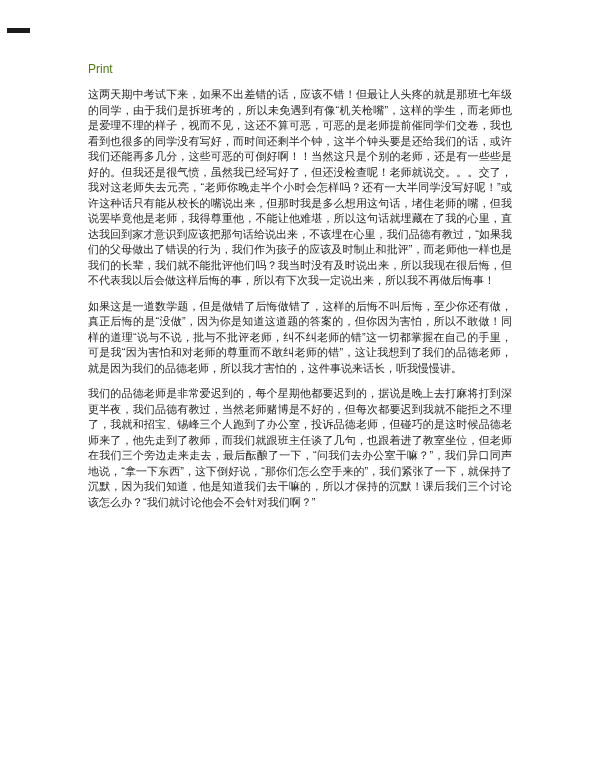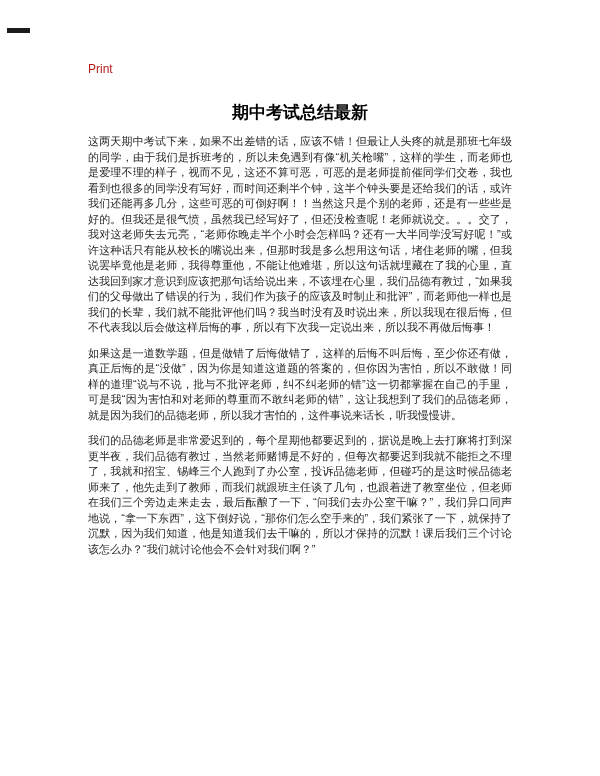--- a/index.html
+++ b/index.html
@@ -24,21 +24,21 @@
     height: 5px;
     background: #1c1c1c;
   }
   .content {
     padding: 0 88px;
   }
   .print-label {
     display: inline-block;
     margin-top: 62px;
     font-size: 12px;
-    color: #b91c1c;
+    color: #4d7c0f;
     cursor: pointer;
   }
   .doc-title {
     margin: 24px 0 0 0;
     text-align: center;
     font-size: 17px;
     font-weight: bold;
     color: #000000;
   }
   .doc-subtitle {
@@ -62,20 +62,19 @@
     color: #1f1f1f;
   }
 </style>
 </head>
 <body>
 
 <div class="page">
   <div class="top-mark"></div>
   <div class="content">
     <span class="print-label">Print</span>
-    <h1 class="doc-title">期中考试总结最新</h1>
     <div class="paragraphs">
         <p class="para">这两天期中考试下来，如果不出差错的话，应该不错！但最让人头疼的就是那班七年级的同学，由于我们是拆班考的，所以未免遇到有像“机关枪嘴”，这样的学生，而老师也是爱理不理的样子，视而不见，这还不算可恶，可恶的是老师提前催同学们交卷，我也看到也很多的同学没有写好，而时间还剩半个钟，这半个钟头要是还给我们的话，或许我们还能再多几分，这些可恶的可倒好啊！！当然这只是个别的老师，还是有一些些是好的。但我还是很气愤，虽然我已经写好了，但还没检查呢！老师就说交。。。交了，我对这老师失去元亮，“老师你晚走半个小时会怎样吗？还有一大半同学没写好呢！”或许这种话只有能从校长的嘴说出来，但那时我是多么想用这句话，堵住老师的嘴，但我说罢毕竟他是老师，我得尊重他，不能让他难堪，所以这句话就埋藏在了我的心里，直达我回到家才意识到应该把那句话给说出来，不该埋在心里，我们品德有教过，“如果我们的父母做出了错误的行为，我们作为孩子的应该及时制止和批评”，而老师他一样也是我们的长辈，我们就不能批评他们吗？我当时没有及时说出来，所以我现在很后悔，但不代表我以后会做这样后悔的事，所以有下次我一定说出来，所以我不再做后悔事！</p>
         <p class="para">如果这是一道数学题，但是做错了后悔做错了，这样的后悔不叫后悔，至少你还有做，真正后悔的是“没做”，因为你是知道这道题的答案的，但你因为害怕，所以不敢做！同样的道理“说与不说，批与不批评老师，纠不纠老师的错”这一切都掌握在自己的手里，可是我“因为害怕和对老师的尊重而不敢纠老师的错”，这让我想到了我们的品德老师，就是因为我们的品德老师，所以我才害怕的，这件事说来话长，听我慢慢讲。</p>
         <p class="para">我们的品德老师是非常爱迟到的，每个星期他都要迟到的，据说是晚上去打麻将打到深更半夜，我们品德有教过，当然老师赌博是不好的，但每次都要迟到我就不能拒之不理了，我就和招宝、锡峰三个人跑到了办公室，投诉品德老师，但碰巧的是这时候品德老师来了，他先走到了教师，而我们就跟班主任谈了几句，也跟着进了教室坐位，但老师在我们三个旁边走来走去，最后酝酿了一下，“问我们去办公室干嘛？”，我们异口同声地说，“拿一下东西”，这下倒好说，“那你们怎么空手来的”，我们紧张了一下，就保持了沉默，因为我们知道，他是知道我们去干嘛的，所以才保持的沉默！课后我们三个讨论该怎么办？“我们就讨论他会不会针对我们啊？”</p>
       </div>
   </div>
 </div>
 
 </body></html>

